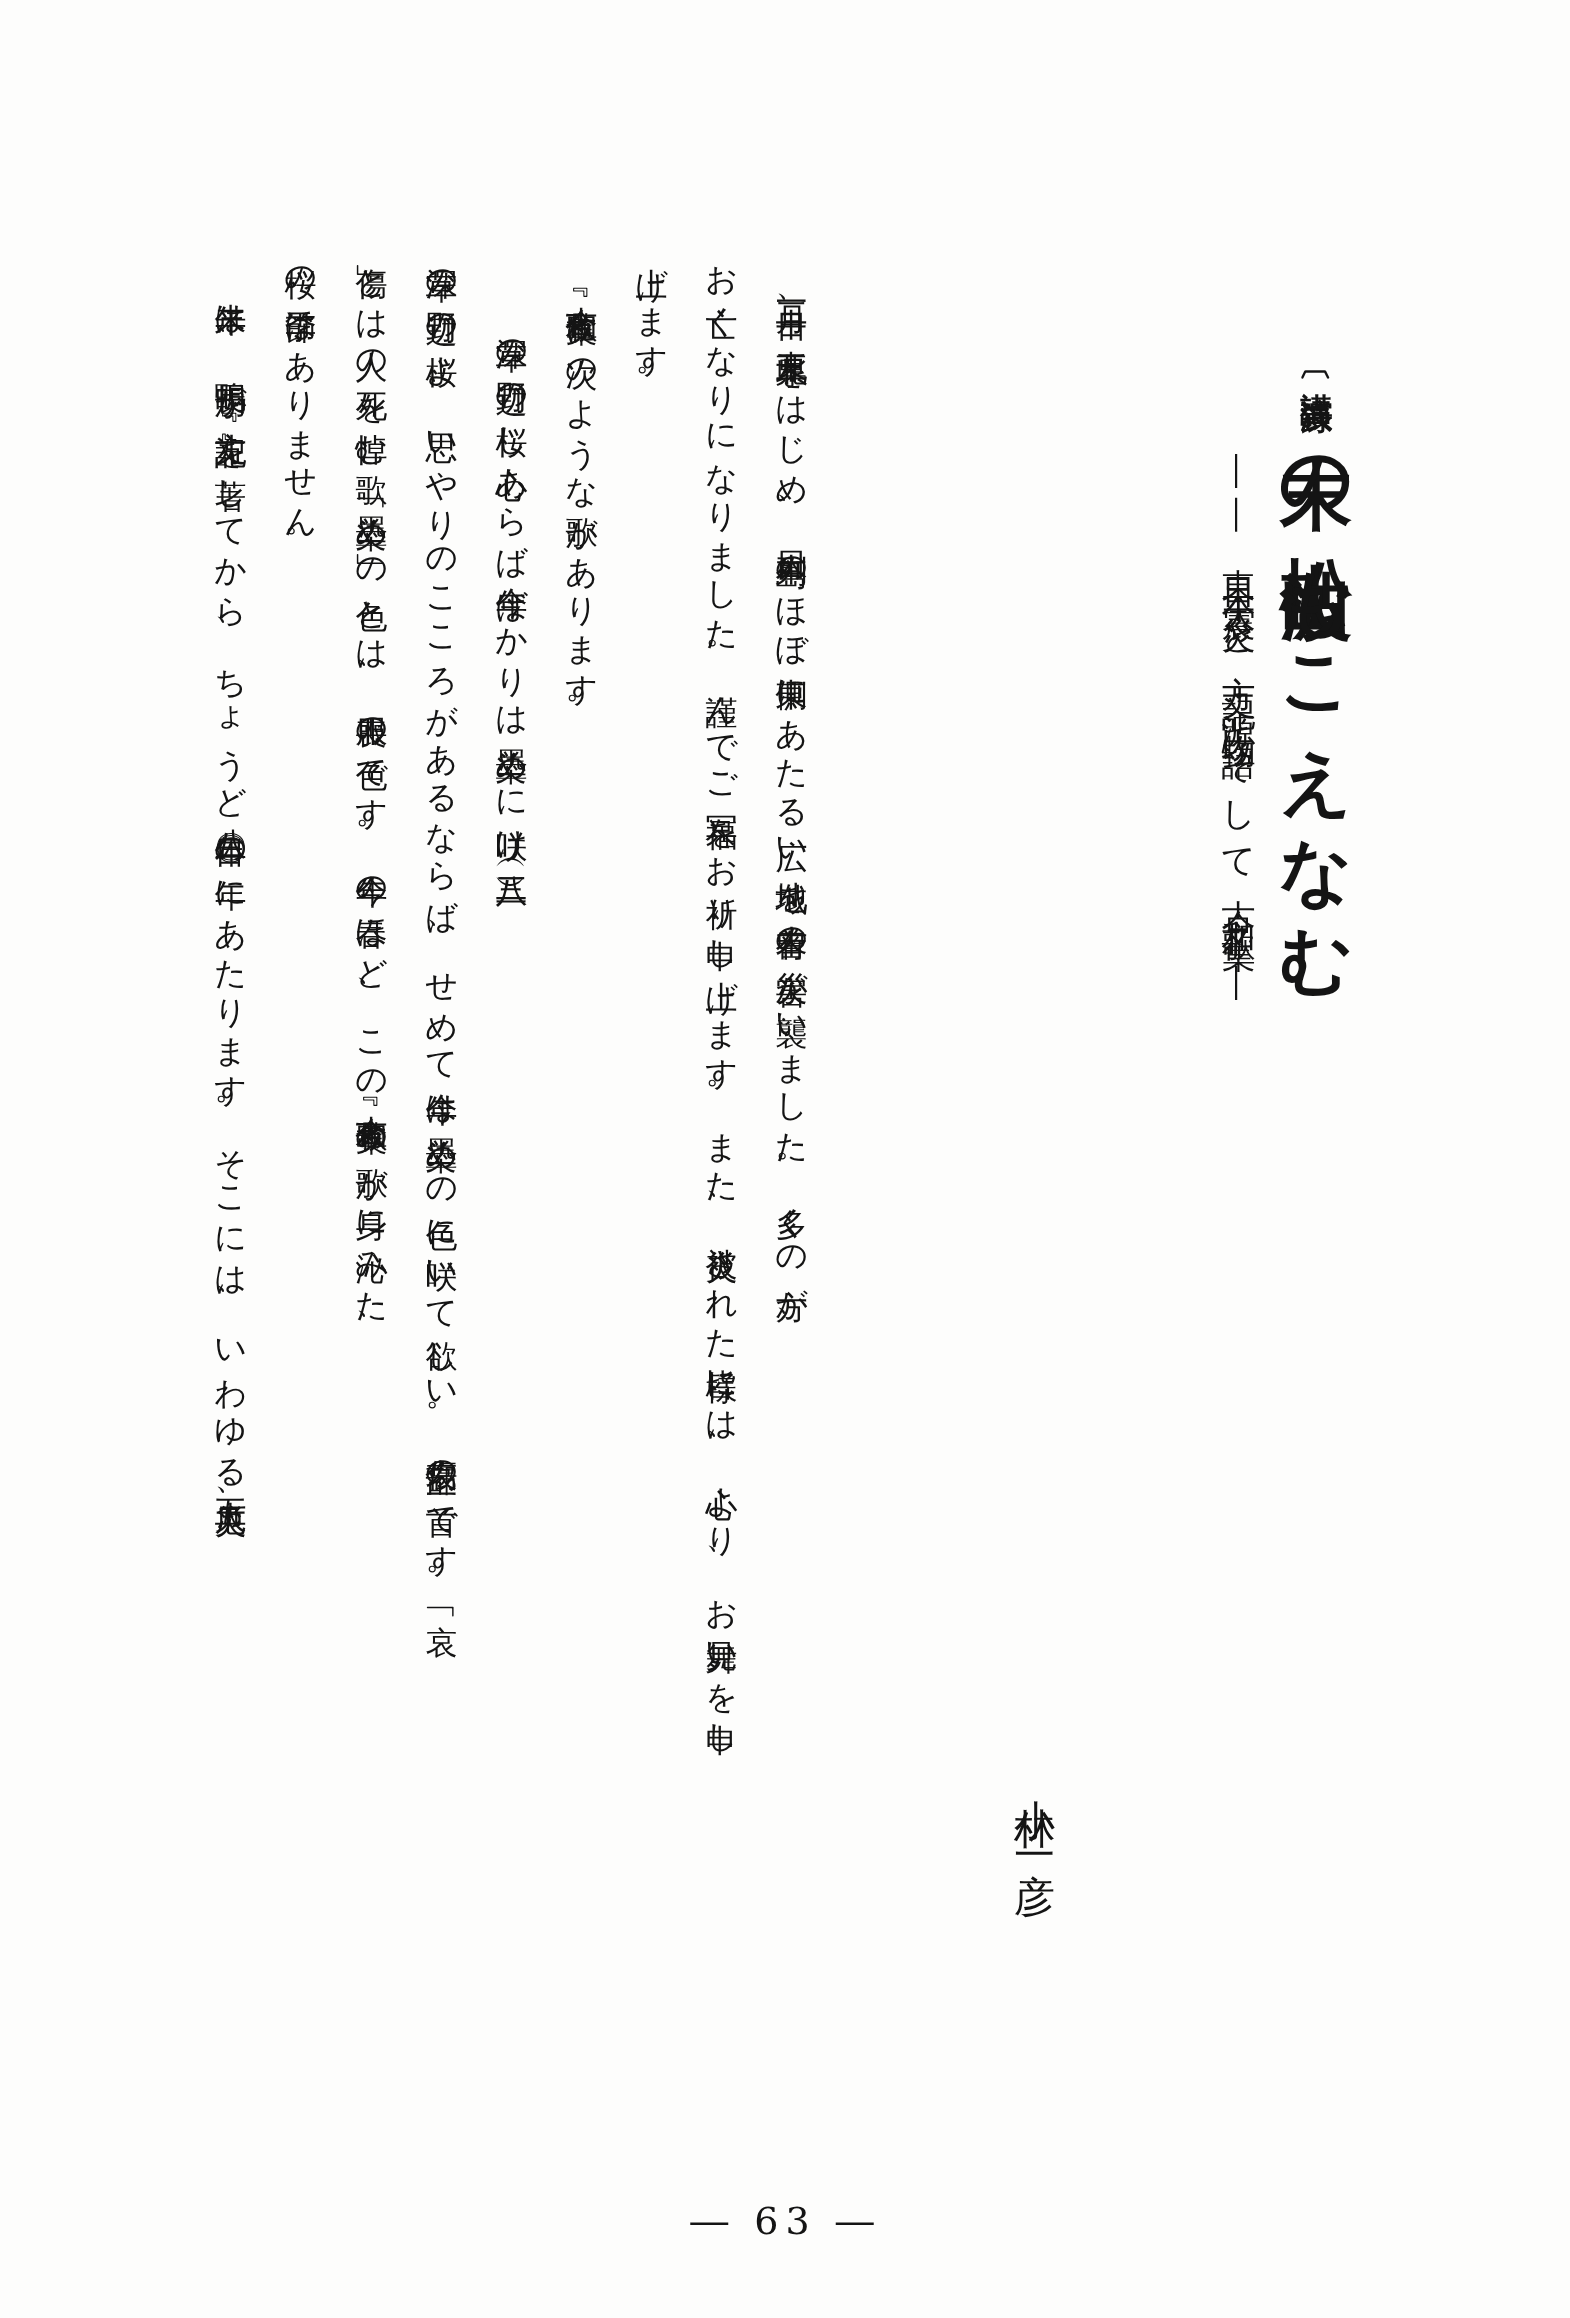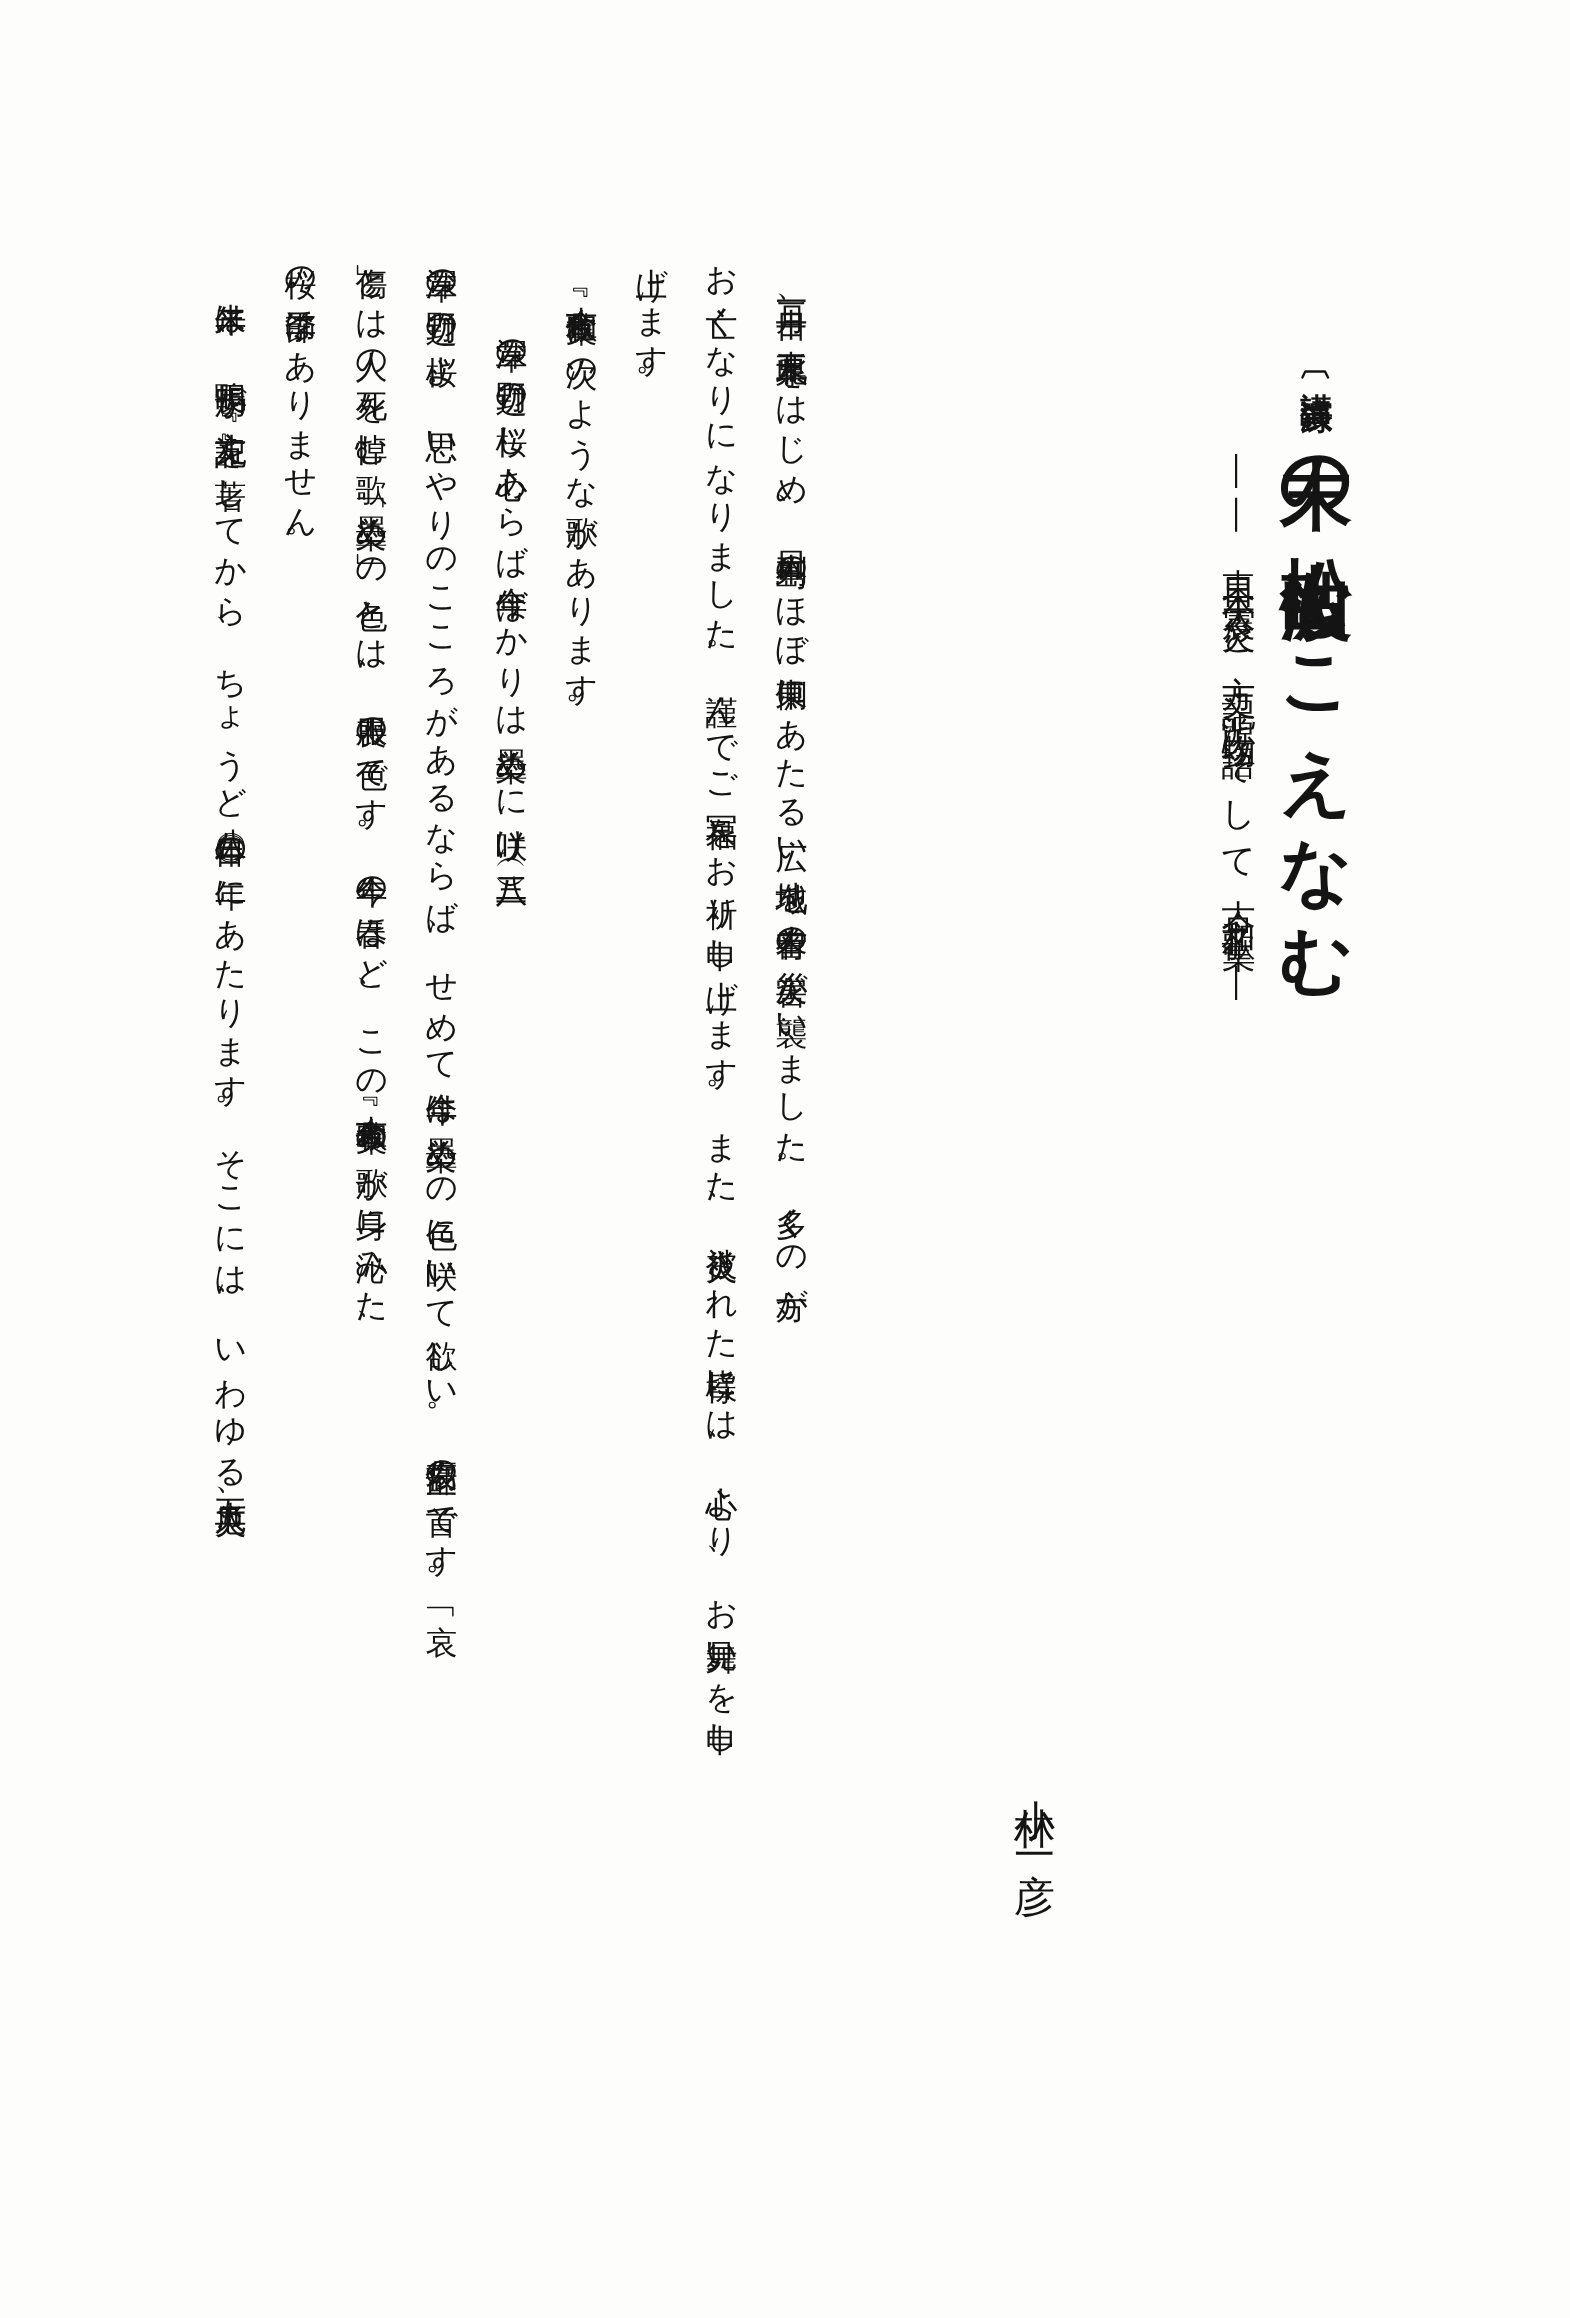--- a/index.html
+++ b/index.html
@@ -95,15 +95,16 @@
   <div class="vtext bcol c1">三月十一日、東北三県をはじめ、日本列島のほぼ東側にあたる広い地域を未曾有の災害が襲いました。多くの方が、</div>
   <div class="vtext bcol c2">お亡くなりになりました。謹んでご冥福をお祈り申し上げます。また、被災された皆様には、心より、お見舞いを申し</div>
   <div class="vtext bcol c3">上げます。</div>
   <div class="vtext bcol c4">『古今和歌集』に次のような歌があります。</div>
   <div class="vtext bcol c5">深草の野辺の桜し心あらば今年ばかりは墨染めに咲け（八三二）</div>
   <div class="vtext bcol c6">深草の野辺の桜よ、思いやりのこころがあるならば、せめて今年は墨染めの色に咲いて欲しい。哀傷部の一首です。「哀</div>
   <div class="vtext bcol c7">傷」とは人の死を悼む歌、「墨染め」の色とは、喪服の色です。今年の春ほど、この『古今和歌集』の歌が身に沁みた、</div>
   <div class="vtext bcol c8">桜の季節はありません。</div>
   <div class="vtext bcol c9">来年は、鴨長明が『方丈記』を著してから、ちょうど八〇〇年目の年にあたります。そこには、いわゆる五大災厄、</div>
 
+  <div class="page-number">― 63 ―</div>
 
 </div>
 
 
 </body></html>

